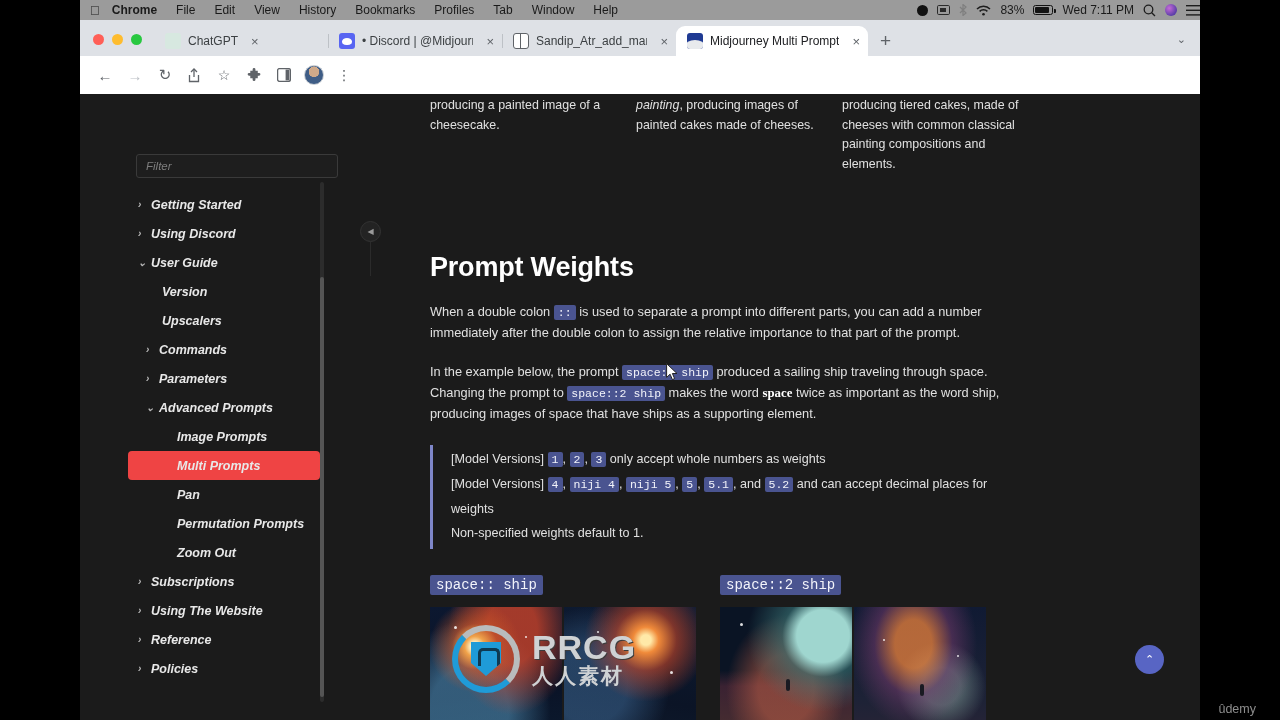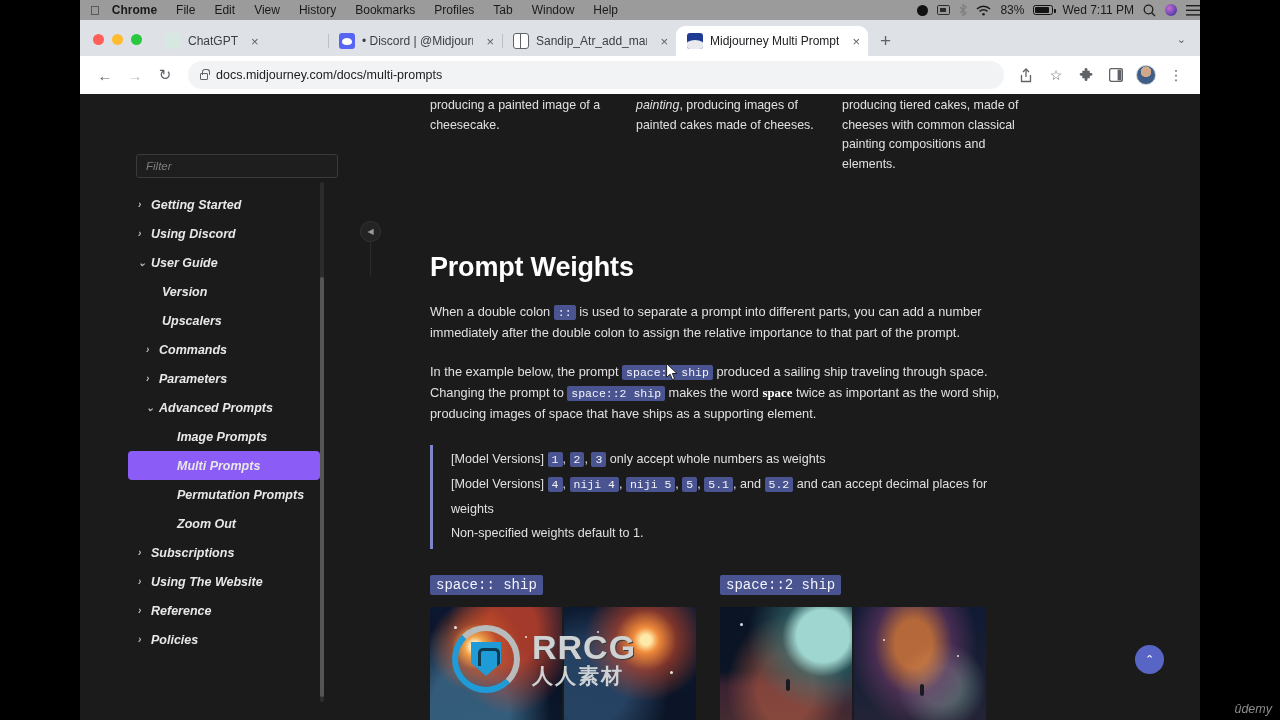--- a/index.html
+++ b/index.html
@@ -111,21 +111,21 @@
     display: flex; align-items: center; height: 29px;
     font-size: 12.5px; font-weight: bold; color: #e8e8e8;
     padding-left: 8px;
   }
   .nav-item .caret { width: 13px; flex:0 0 13px; font-size: 10px; color: #b9b9b9; display:flex; align-items:center;}
   .nav-item.lvl1 { padding-left: 10px; }
   .nav-item.lvl2 { padding-left: 34px; }
   .nav-item.lvl2c { padding-left: 18px; }
   .nav-item.lvl3 { padding-left: 49px; }
   .nav-item.sel {
-    background: #8b5cf6; border-radius: 4px; margin-right: 78px;
+    background: #ef4444; border-radius: 4px; margin-right: 78px;
   }
   .scrollbar {
     position:absolute; right: 74px; top: 88px; width: 4px; height: 520px;
     background: #2c2c2c; border-radius: 2px;
   }
   .scrollbar i { position:absolute; left:0; top: 95px; width: 4px; height: 420px;
      background: #555; border-radius: 2px; display:block;}
 
   
   .collapse-btn {
@@ -203,21 +203,21 @@
   }
   .rrcg .shield:after{
     content:""; position:absolute; left:7px; top:6px; width:16px; height:15px;
     border:3px solid #0f3a52; border-bottom:none; border-radius:5px 5px 0 0;
   }
   .rrcg .wtext { color:#cfd2d4; }
   .rrcg .wtext .en { font-size: 34px; font-weight: bold; letter-spacing: 1px; line-height: 34px;
      text-shadow: 1px 1px 0 #3c3c3c;}
   .rrcg .wtext .cn { font-size: 21px; font-weight: bold; letter-spacing: 2px; line-height: 24px;}
   .udemy {
-    position:absolute; right: 8px; bottom: 4px; color:#8d8d8d; font-size: 12.5px; font-style: italic;
+    position:absolute; right: 24px; bottom: 4px; color:#8d8d8d; font-size: 12.5px;
   }
   .totop {
     position:absolute; right: 36px; bottom: 46px; width: 29px; height: 29px;
     border-radius: 50%; background:#5865c4; color:#fff;
     display:flex; align-items:center; justify-content:center; font-size: 11px;
   }
   .cursor { position:absolute; left: 666px; top: 363px; width: 0; height: 0; }
   .cursor svg { display:block; }
   .right-black { position:absolute; left: 1200px; top:0; width: 80px; height: 720px; background:#000;}
   .left-black { position:absolute; left: 0; top:0; width: 80px; height: 720px; background:#000;}
@@ -326,24 +326,20 @@
     </div>
 
     <div class="newtab">+</div>
     <div class="chev-right">⌄</div>
   </div>
 
   <div class="toolbar">
     <div class="navbtn">←</div>
     <div class="navbtn dim">→</div>
     <div class="navbtn">↻</div>
-    <div class="omnibox">
-      <span class="lock"></span>
-      <span>docs.midjourney.com/docs/multi-prompts</span>
-    </div>
     <div class="tb-right">
       <div class="tbicon">
         <svg width="14" height="15">
             <path d="M7 1 L7 9" stroke="#5f6368" stroke-width="1.3" fill="none"></path>
             <path d="M4 4 L7 1 L10 4" stroke="#5f6368" stroke-width="1.3" fill="none"></path>
             <path d="M2.5 7 L2.5 13.5 L11.5 13.5 L11.5 7" stroke="#5f6368" stroke-width="1.3" fill="none"></path>
           </svg>
       </div>
       <div class="tbicon">☆</div>
       <div class="tbicon">
@@ -404,20 +400,23 @@
             <span class="caret">⌄</span>
             <span>Advanced Prompts</span>
           </div>
           <div class="nav-item lvl3">
             <span>Image Prompts</span>
           </div>
           <div class="nav-item lvl3 sel">
             <span>Multi Prompts</span>
           </div>
           <div class="nav-item lvl3">
+            <span>Pan</span>
+          </div>
+          <div class="nav-item lvl3">
             <span>Permutation Prompts</span>
           </div>
           <div class="nav-item lvl3">
             <span>Zoom Out</span>
           </div>
           <div class="nav-item lvl1">
             <span class="caret">›</span>
             <span>Subscriptions</span>
           </div>
           <div class="nav-item lvl1">

